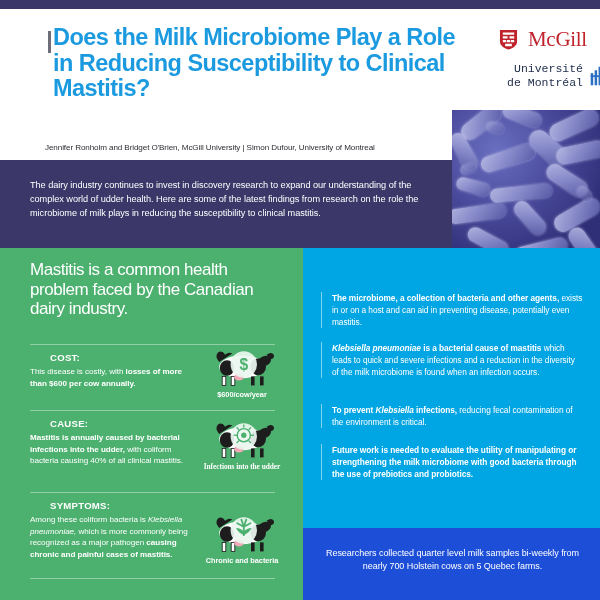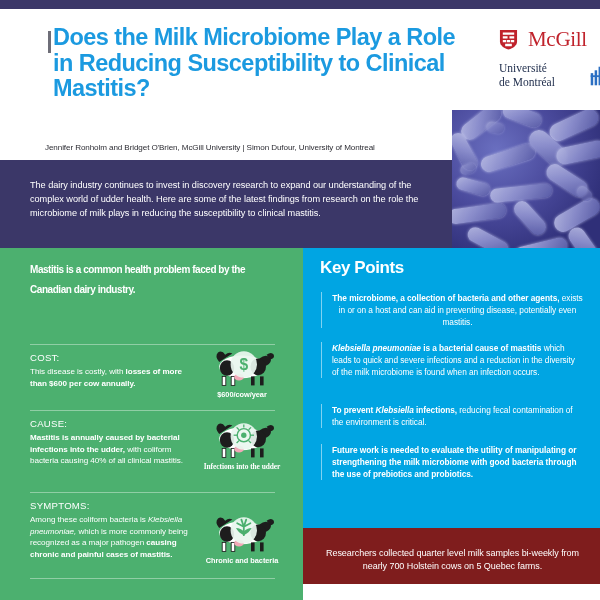--- a/index.html
+++ b/index.html
@@ -45,22 +45,22 @@
   
   .logo-block { position:absolute; left:484px; top:20px; width:112px; }
   .mcgill-row { display:flex; align-items:flex-end; gap:10px; }
   .mcgill-shield { width:19px; height:21px; flex:0 0 auto; }
   .mcgill-word {
     color:#c0232c; font-family:"Liberation Serif", serif;
     font-size:21px; line-height:21px; letter-spacing:-0.3px;
   }
   .udem-row { display:flex; align-items:center; gap:6px; margin-top:12px; }
   .udem-word {
-    color:#1d2b4a; font-family:Liberation Serif, serif;
-    font-size:11.5px; line-height:13.5px; text-align:left; flex:1 1 auto;
+    color:#1d2b4a; font-family:Liberation Mono, monospace;
+    font-size:11.5px; line-height:13.5px; text-align:right; flex:1 1 auto;
   }
   .udem-mark { width:22px; height:20px; flex:0 0 auto; }
 
   
   .bacteria-photo {
     position:absolute; left:452px; top:110px; width:148px; height:160px;
     overflow:hidden;
     background:
       radial-gradient(circle at 30% 25%, #6a6fc0 0%, #4a4a9c 38%, #2f2f78 72%),
       #33337f;
@@ -80,31 +80,32 @@
     color:#ffffff; font-size:9.2px; line-height:14.2px; letter-spacing:-0.05px;
   }
 
   
   .green-panel {
     position:absolute; left:0; top:248px; width:303px; height:352px;
     background:#4cb06f;
   }
   .green-heading {
     position:absolute; left:30px; top:12px; width:235px;
-    color:#ffffff; font-size:10px; font-weight:bold;
+    color:#ffffff; font-size:17px; font-weight:normal;
     line-height:19.5px; letter-spacing:-0.45px;
   }
   .divider {
     position:absolute; left:30px; width:245px; height:1px;
     background:rgba(255,255,255,.38);
   }
   .fact { position:absolute; left:30px; width:245px; }
   .fact-label {
-    color:#ffffff; font-size:9.6px; font-weight:normal; letter-spacing:.25px;
+    color:#ffffff; font-size:9.6px; font-weight:bold; letter-spacing:.25px;
     margin-bottom:3px;
+    margin-left:20px;
   }
   .fact-text {
     color:#ffffff; font-size:8.1px; line-height:11.6px; width:160px;
     letter-spacing:-0.05px;
   }
   .fact-text b { font-weight:bold; }
   .fact-text i { font-style:italic; }
   .icon-wrap { position:absolute; width:92px; text-align:center; }
   .icon-caption {
     color:#ffffff; font-size:7.4px; font-weight:bold; line-height:9px;
@@ -122,22 +123,22 @@
     color:#ffffff; font-size:17px; font-weight:bold; letter-spacing:-0.4px;
   }
   .kp { position:absolute; left:18px; width:262px; padding-left:10px;
         border-left:1px solid rgba(255,255,255,.5); }
   .kp p { color:#ffffff; font-size:8.3px; line-height:12.1px; letter-spacing:-0.05px; }
   .kp p b { font-weight:bold; }
   .kp p i { font-style:italic; }
 
   
   .footer {
-    position:absolute; left:303px; top:528px; width:297px; height:56px;
-    background:#7f1d1d;
+    position:absolute; left:303px; top:528px; width:297px; height:72px;
+    background:#1d4ed8;
   }
   .footer p {
     position:absolute; left:22px; top:19px; width:255px;
     color:#ffffff; font-size:9px; line-height:13px; text-align:center;
     letter-spacing:-0.05px;
   }
 </style>
 </head>
 <body>
 
@@ -289,23 +290,22 @@
           <path d="M58 34 q9 -4 13 -12 q-8 0 -13 6 z" fill="#4cb06f"></path>
         </svg>
       </div>
       <div class="icon-caption">Chronic and bacteria</div>
     </div>
 
     <div class="divider" style="top:330px;"></div>
   </div>
 
   <div class="blue-panel">
-    <div class="keypoints-title">Key Points</div>
-
-    <div class="kp" style="top:44px;text-align:center;">
+
+    <div class="kp" style="top:44px;">
       <p><b>The microbiome, a collection of bacteria and other agents,</b> exists in or on a host and can aid in preventing disease, potentially even mastitis.</p>
     </div>
     <div class="kp" style="top:156px;">
       <p><b>To prevent <i>Klebsiella</i> infections,</b> reducing fecal contamination of the environment is critical.</p>
     </div>
     <div class="kp" style="top:94px;">
       <p><i><b>Klebsiella pneumoniae</b></i> <b>is a bacterial cause of mastitis</b> which leads to quick and severe infections and a reduction in the diversity of the milk microbiome is found when an infection occurs.</p>
     </div>
     <div class="kp" style="top:196px;">
       <p><b>Future work is needed to evaluate the utility of manipulating or strengthening the milk microbiome with good bacteria through the use of prebiotics and probiotics.</b></p>

